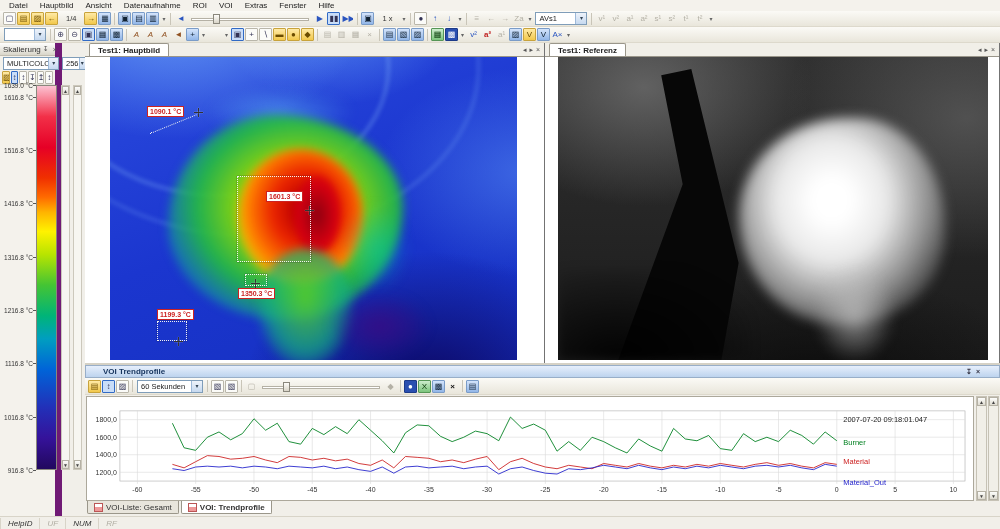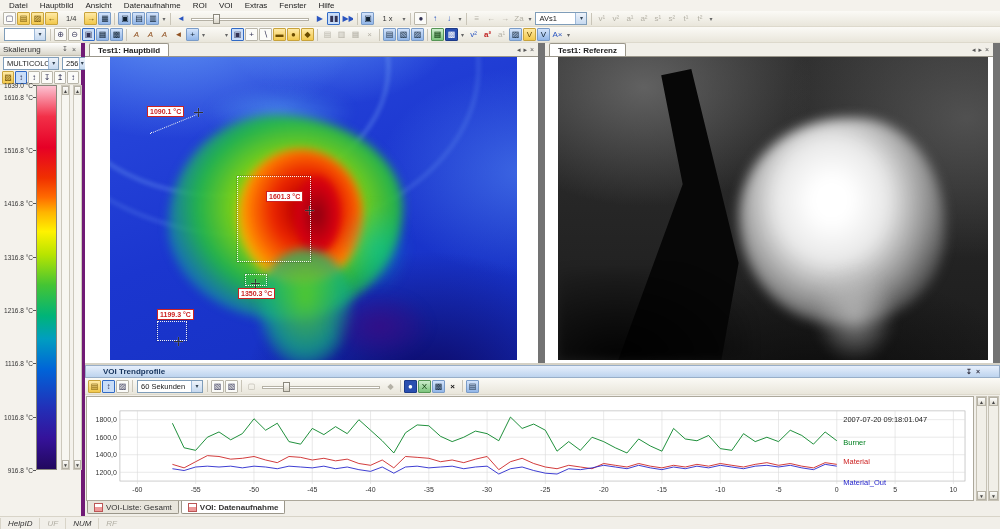--- a/index.html
+++ b/index.html
@@ -29,38 +29,38 @@
   .combo{display:flex;align-items:center;height:13px;background:#fff;border:1px solid #7f9db9;font-size:7.5px;padding-left:3px;margin:0 1px}
   .combo .cbtn{margin-left:auto;width:11px;height:11px;background:linear-gradient(#eef3fa,#c6d9f0);border-left:1px solid #9db9d9;font-size:6px;text-align:center;line-height:11px;color:#345}
   .slider{position:relative;width:118px;height:11px;margin:0 3px}
   .slider .track{position:absolute;left:0;right:0;top:5px;height:3px;background:#fff;border:1px solid #b5b1a5}
   .slider .thumb{position:absolute;left:18%;top:1px;width:7px;height:10px;background:linear-gradient(#fdfcf9,#d9d5c8);border:1px solid #8a877c}
 
   
   #workspace{position:absolute;top:43px;left:0;right:0;bottom:13px}
 
   
-  #dock-scaling{position:absolute;left:0;top:0;width:85px;bottom:0;background:#f4f2ec;border-right:4px solid #701a75}
+  #dock-scaling{position:absolute;left:0;top:0;width:62px;bottom:0;background:#f4f2ec;border-right:7px solid #701a75}
   .dock-header{height:13px;display:flex;align-items:center;background:linear-gradient(#fefefd,#d9d6ca);border-bottom:1px solid #c2beb1;padding:0 3px;font-size:8px;color:#333}
   .dock-header .hbtn{margin-left:auto;font-size:7px;color:#555;padding:0 2px}
   .dock-header .hbtn+.hbtn{margin-left:0}
   .dock-combos{display:flex;align-items:center;height:15px;padding:0 2px;gap:1px}
   .dock-tools{display:flex;align-items:center;height:14px;padding:0 2px;gap:1px;border-bottom:1px solid #e2dfd4}
   .scale-body{position:absolute;left:0;right:0;top:42px;bottom:46px}
   #colorbar{position:absolute;left:36px;top:0;bottom:0;width:21px;border:1px solid #8a877c;
     background:linear-gradient(to bottom,#fcc2d2 0%,#f23048 8%,#e60026 16%,#f03000 24%,#ff6a00 29%,#ffb400 33%,#fff200 38%,#b8e400 44%,#44c434 52%,#00b478 60%,#009ec0 66%,#0064d8 74%,#2230b8 84%,#35129a 92%,#22085e 100%)}
   .scale-tick{position:absolute;left:0;width:33px;text-align:right;font-size:6.5px;color:#333;transform:translateY(-50%);white-space:nowrap}
   .scale-tickmark{position:absolute;left:33px;width:3px;height:1px;background:#555}
   .spincol{position:absolute;width:9px;top:0;bottom:0;background:#f7f6f1;border:1px solid #ccc8bc}
   .spincol .sbtn{position:absolute;left:0;right:0;height:9px;background:linear-gradient(#fdfdfb,#dedbd0);border:1px solid #b5b1a5;font-size:5px;line-height:8px;text-align:center;color:#444}
   .spincol .sbtn.top{top:0}.spincol .sbtn.bot{bottom:0}
 
   
   #image-area{position:absolute;left:85px;top:0;right:0;height:320px}
-  .img-panel{position:absolute;top:0;height:320px;background:#a21caf;border-right:7px solid #737373}
+  .img-panel{position:absolute;top:0;height:320px;background:#a21caf;border-right:1px solid #737373}
   #panel-main{left:0;width:460px}
   #panel-ref{left:460px;right:0;width:auto}
   .tabbar{height:14px;display:flex;align-items:flex-end;background:#f1efe8;border-bottom:1px solid #9a968a}
   .tab{display:flex;align-items:center;height:13px;background:#fff;border:1px solid #9a968a;border-bottom:none;border-radius:2px 2px 0 0;padding:0 8px;font-size:8px;font-weight:bold;color:#222;margin-left:4px}
   .tabctl{margin-left:auto;display:flex;gap:3px;padding:0 4px 2px 0;font-size:7px;color:#555}
   .panel-body{position:absolute;left:0;right:0;top:14px;bottom:0;background:#fff;overflow:hidden}
 
   
   #thermal{position:absolute;left:25px;top:0;width:407px;height:303px;overflow:hidden;
     background:
@@ -455,21 +455,21 @@
       <div class="sbtn top">▲</div>
       <div class="sbtn bot">▼</div>
     </div>
     <div id="voi-tabs">
         <div class="btab">
           <span class="bicon"></span>
           <span>VOI-Liste: Gesamt</span>
         </div>
         <div class="btab active">
           <span class="bicon"></span>
-          <span>VOI: Datenaufnahme</span>
+          <span>VOI: Trendprofile</span>
         </div>
       </div>
   </div>
 </div>
 
 <div id="statusbar">
   <span id="status-right" style="display: flex; font-style: italic;">
       <span class="sseg">HelpID</span>
       <span class="sseg dim">UF</span>
       <span class="sseg">NUM</span>

